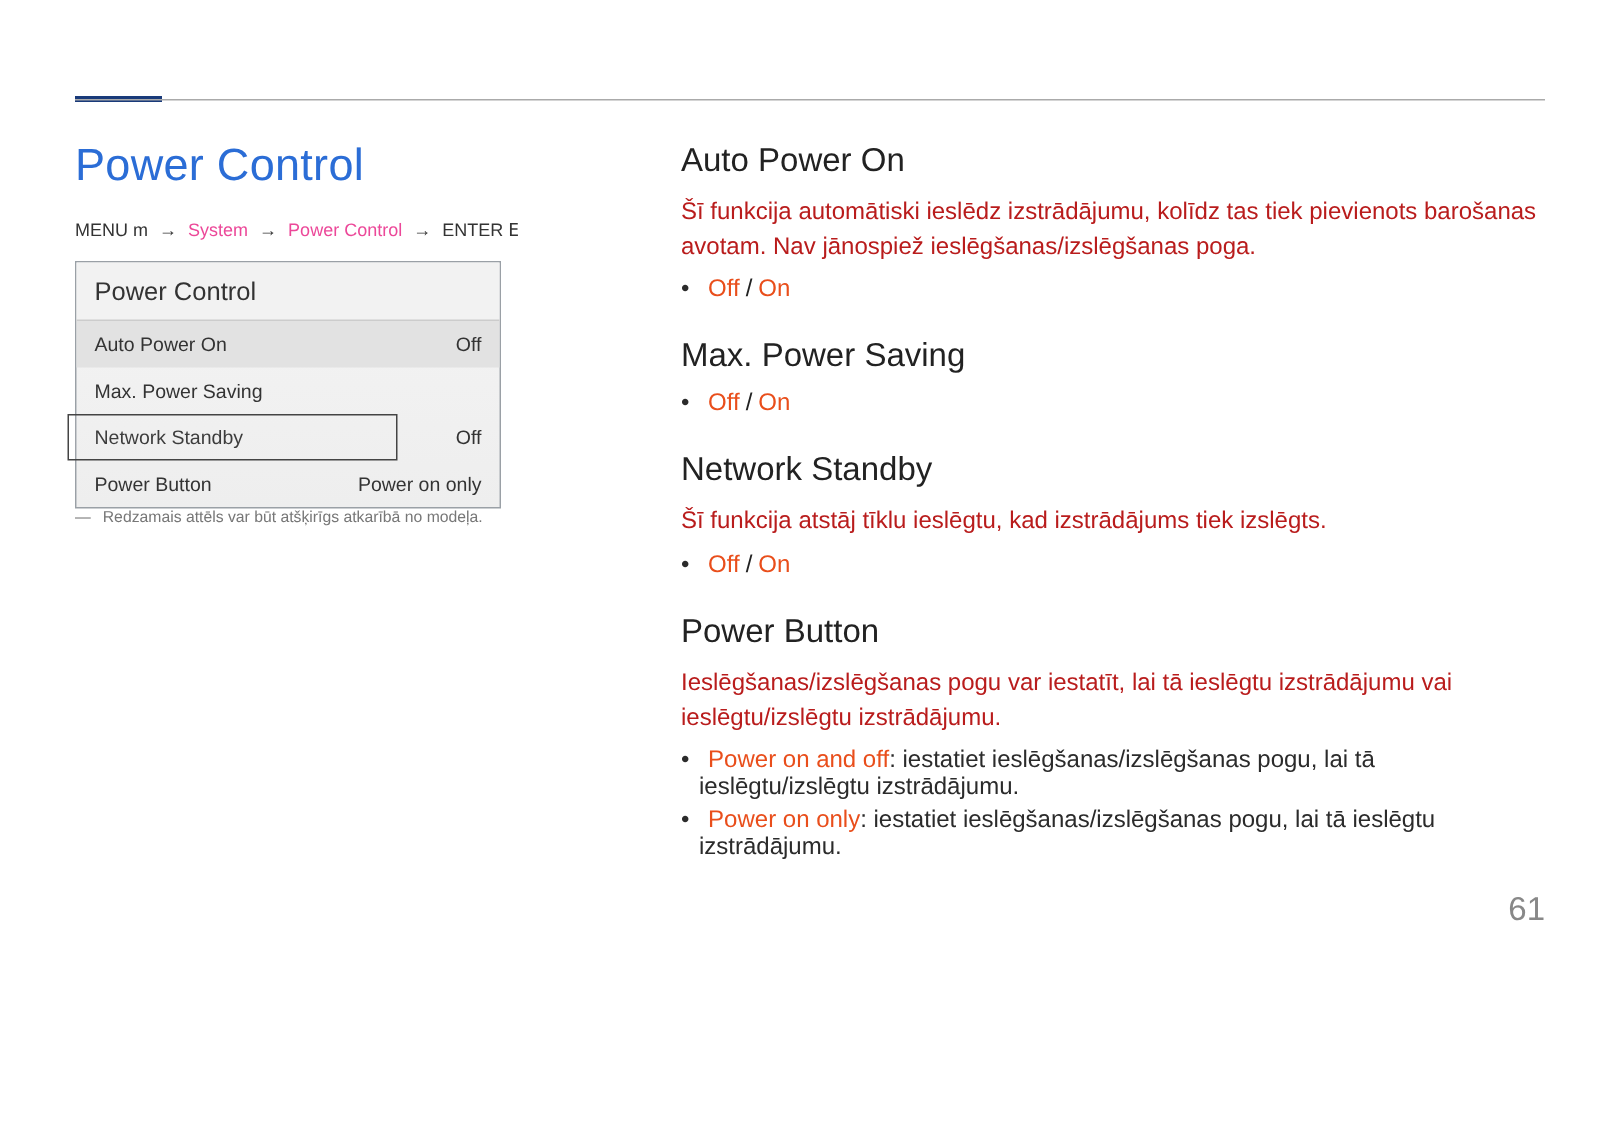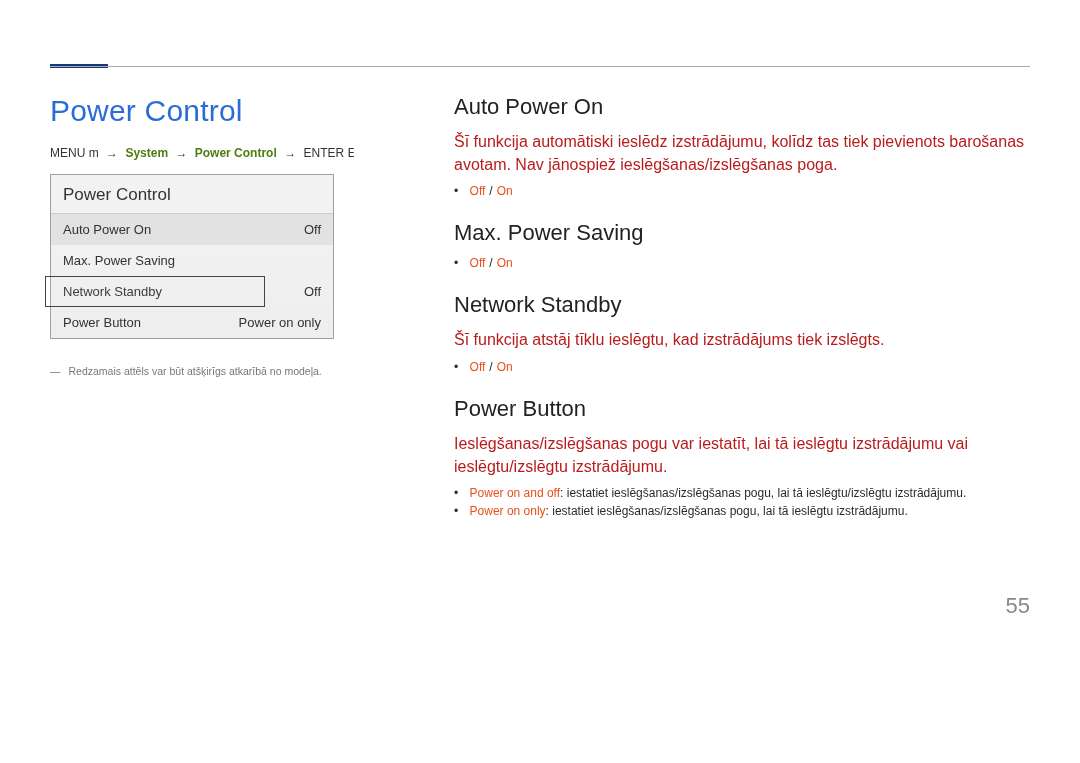--- a/index.html
+++ b/index.html
@@ -38,21 +38,21 @@
     font-weight: 400;
     color: #2b6dd6;
     letter-spacing: 0.2px;
     margin-bottom: 18px;
   }
   .breadcrumb {
     font-size: 12px;
     color: #333;
     margin-bottom: 14px;
   }
-  .breadcrumb .key { color: #4d7c0f; font-weight: bold; }
+  .breadcrumb .key { color: #ec4899; }
   .arrow { padding: 0 4px; }
   .enter-sym { font-family: monospace; }
 
   .panel {
     border: 1px solid #9aa0a6;
     background: linear-gradient(#f4f4f4, #eee);
     width: 284px;
     font-size: 13px;
     color: #333;
   }
@@ -79,41 +79,40 @@
     right: 68px;
     top: 0;
     bottom: 0;
     border: 1px solid #444;
     background: rgba(255,255,255,0.05);
     pointer-events: none;
   }
   .footnote {
     font-size: 10.5px;
     color: #777;
-    margin-top: 26px;
   }
   .footnote .dash { padding-right: 8px; }
 
   h2.section-heading {
     font-size: 22px;
     font-weight: 400;
     color: #222;
     margin-bottom: 10px;
   }
   .desc {
     font-size: 16px;
     line-height: 1.45;
     color: #b91c1c;
     margin-bottom: 8px;
   }
   ul.opts {
     list-style: none;
     margin: 4px 0 22px 0;
     padding: 0;
-    font-size: 12px;
+    font-size: 16px;
   }
   ul.opts li::before {
     content: "•";
     padding-right: 8px;
   }
   ul.opts li { padding-left: 12px; text-indent: -12px; margin-bottom: 4px; }
   .opt-off, .opt-on, .opt-key { color: #e94e1b; }
   .opt-sep { color: #222; padding: 0 4px; }
   .pagenum {
     position: absolute;
@@ -204,14 +203,14 @@
           <span class="opt-key">Power on and off</span><span>: iestatiet ieslēgšanas/izslēgšanas pogu, lai tā ieslēgtu/izslēgtu izstrādājumu.</span>
         </li>
         <li>
           <span class="opt-key">Power on only</span><span>: iestatiet ieslēgšanas/izslēgšanas pogu, lai tā ieslēgtu izstrādājumu.</span>
         </li>
       </ul>
 
     </div>
   </div>
 
-  <div class="pagenum">55</div>
+  <div class="pagenum">61</div>
 </div>
 
 </body></html>

